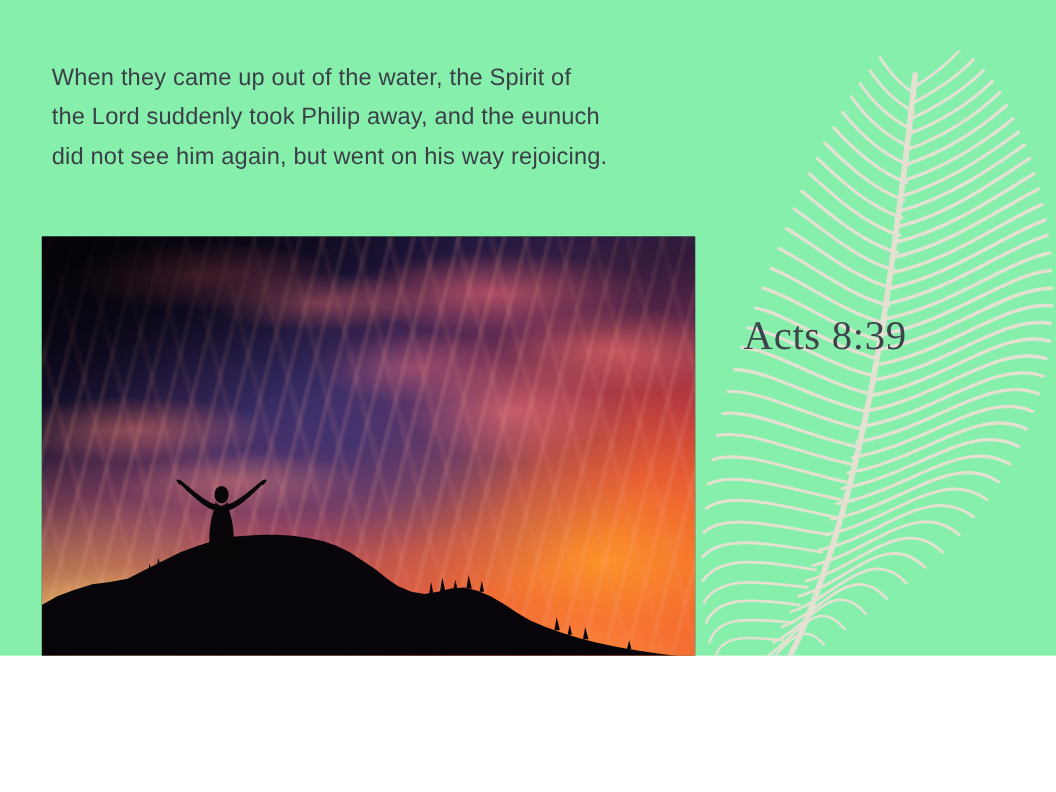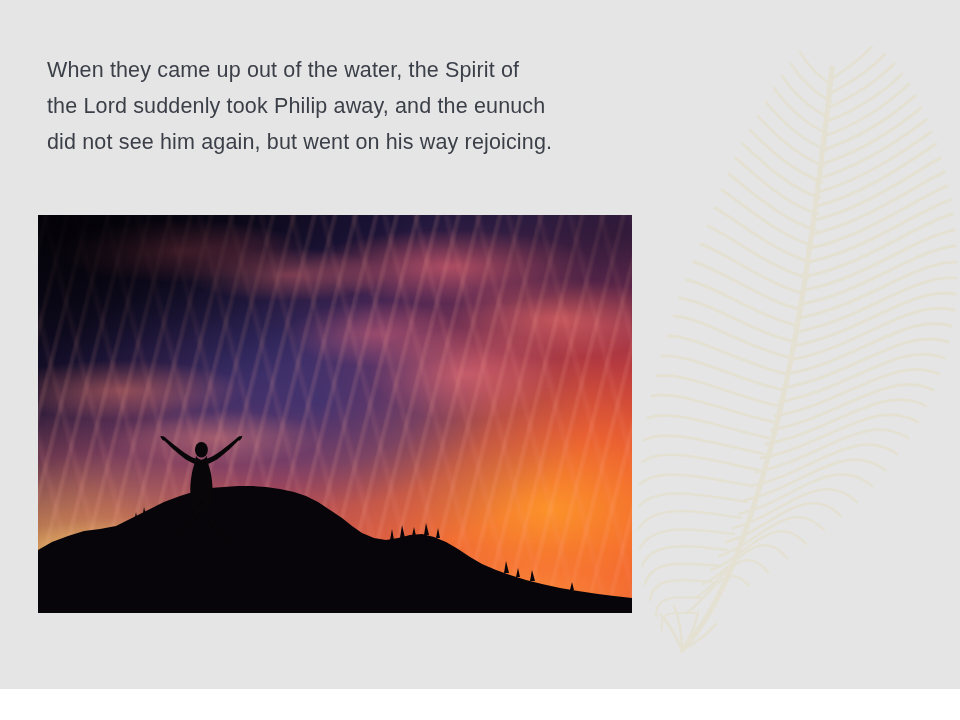--- a/index.html
+++ b/index.html
@@ -9,22 +9,22 @@
   body {
     width: 960px;
     height: 720px;
     overflow: hidden;
     font-family: "Liberation Sans", sans-serif;
   }
 
   #slide {
     position: relative;
     width: 960px;
-    height: 689px;
-    background: #e5e5e5;
+    height: 596px;
+    background: #86efac;
     overflow: hidden;
   }
 
   
   #feather-decoration {
     position: absolute;
     left: 636px;
     top: 46px;
     width: 330px;
     height: 610px;
@@ -320,20 +320,21 @@
         <path d="M46,604 C54,592 60,580 62,566" stroke-width="2.6"></path>
         <path d="M46,604 C58,598 70,590 80,578" stroke-width="2.5"></path>
       </g>
     </svg>
   </div>
 
   <div id="verse-text">When they came up out of the water, the Spirit of
 the Lord suddenly took Philip away, and the eunuch
 did not see him again, but went on his way rejoicing.</div>
 
+  <div id="scripture-reference">Acts 8:39</div>
 
   <div id="photo-frame">
     <div class="layer sky-base"></div>
     <div class="layer sky-blue-pocket"></div>
     <div class="layer clouds-pink"></div>
     <div class="layer clouds-streaks"></div>
     <div class="layer clouds-streaks-2"></div>
     <div class="layer vignette"></div>
     <div class="layer horizon-glow"></div>
 

